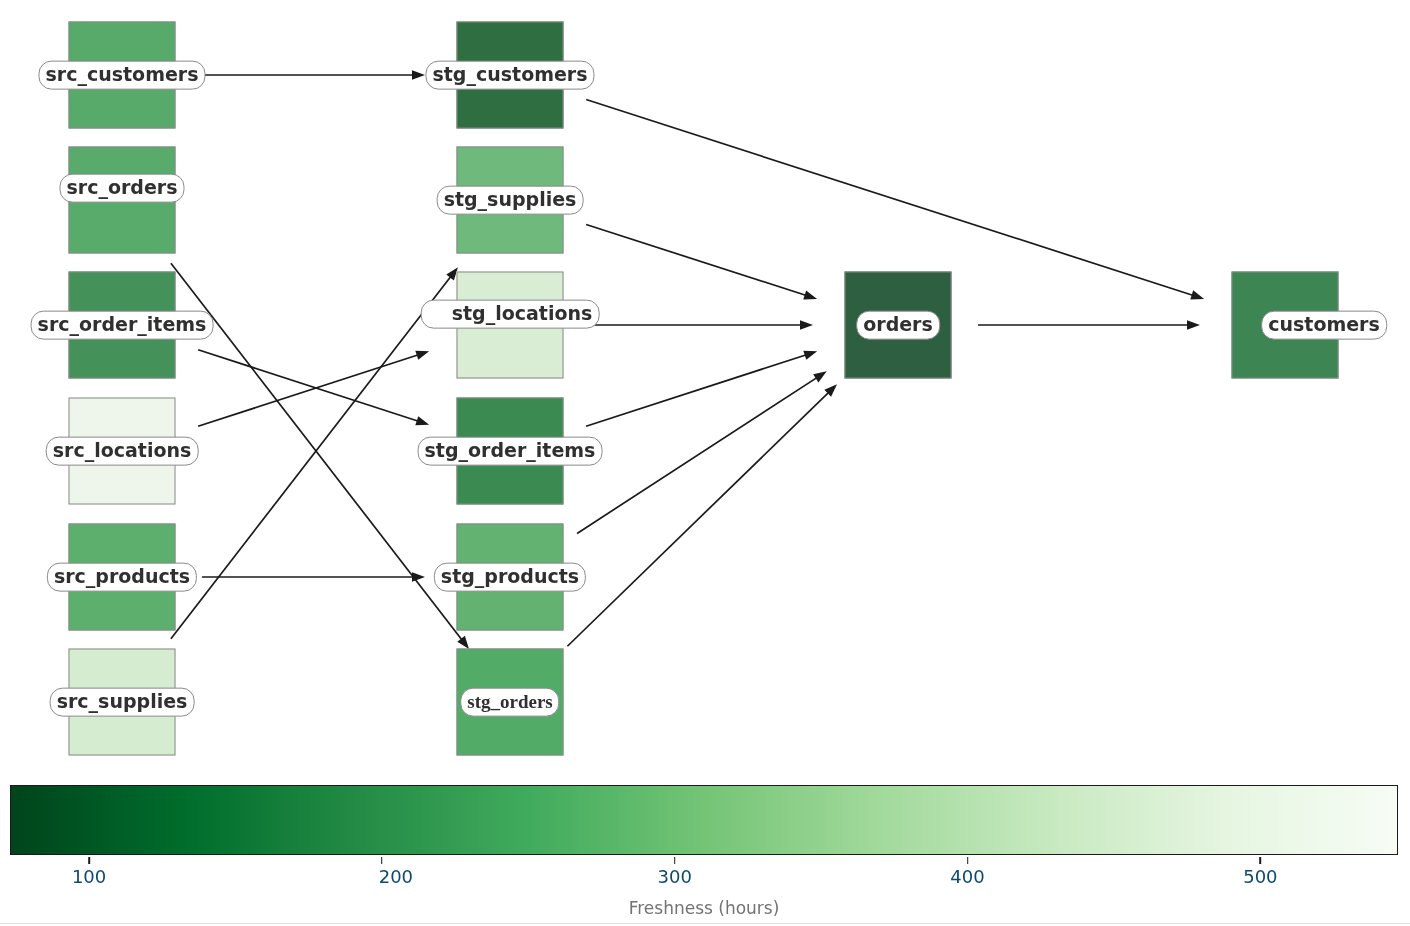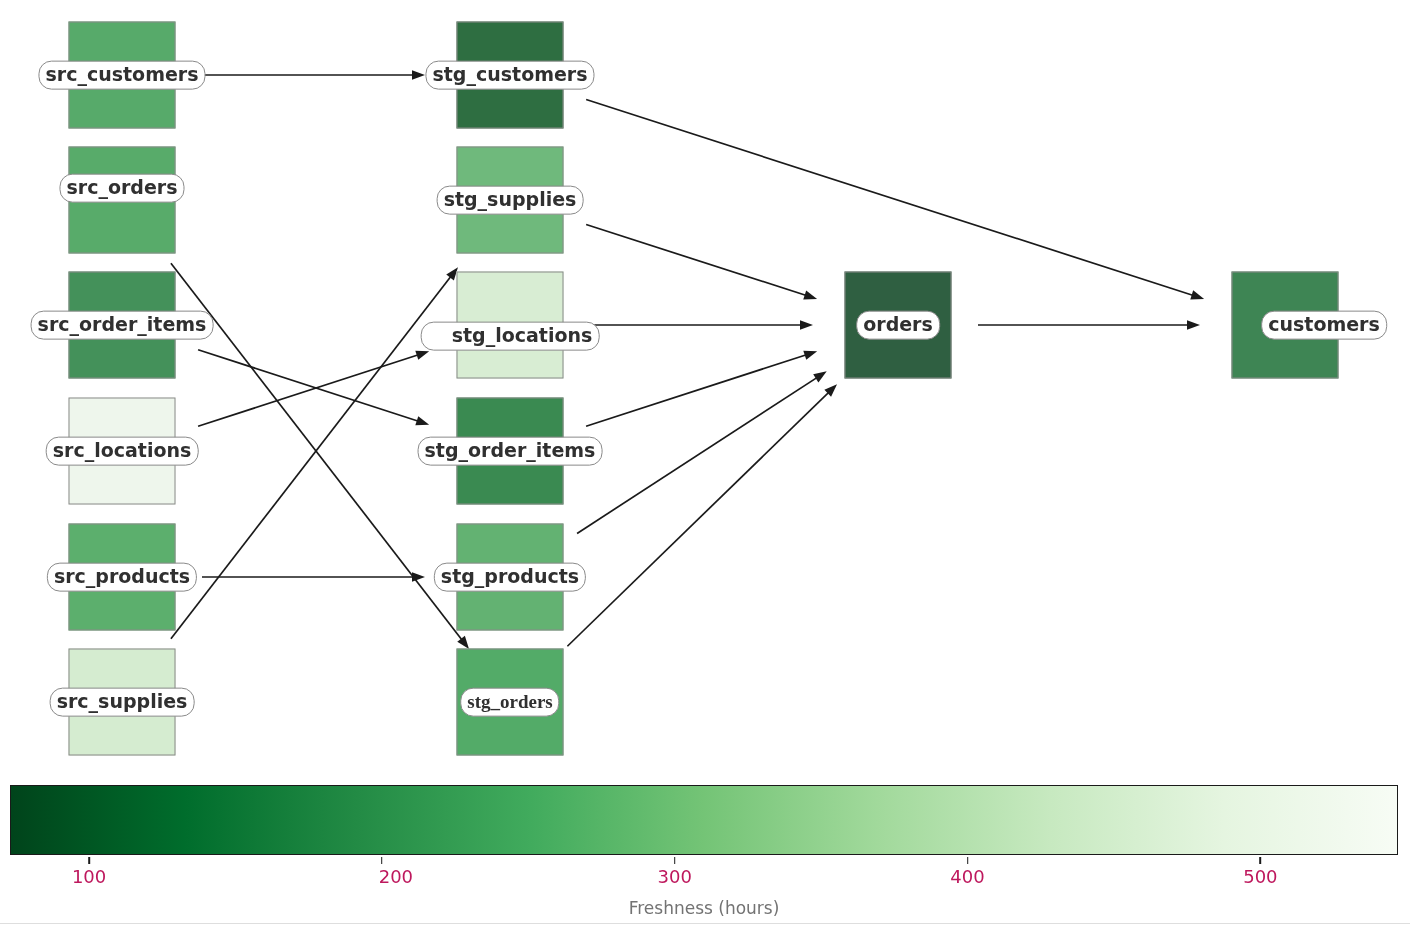--- a/index.html
+++ b/index.html
@@ -22,21 +22,21 @@
   .colorbar {
     position:absolute; left:10px; top:785px; width:1388px; height:70px;
     border:1.7px solid #1a1a1a; box-sizing:border-box; z-index:2;
   }
   .cbar-tick {
     position:absolute; top:857px; width:1.6px; height:7px; background:#1a1a1a;
     transform:translateX(-50%); z-index:2;
   }
   .cbar-tick-label {
     position:absolute; top:866px; transform:translateX(-50%);
-    font-size:18px; color:#be185d; z-index:2;
+    font-size:18px; color:#0c4a6e; z-index:2;
   }
   .cbar-axis-label {
     position:absolute; left:704px; top:898px; transform:translateX(-50%);
     font-size:17px; color:#737373; z-index:2; white-space:nowrap;
   }
   .bottom-rule {
     position:absolute; left:0; top:923px; width:1410px; height:1px;
     background:#dedede; z-index:1;
   }
 </style>
@@ -83,21 +83,21 @@
       <div class="node-label" style="left: 122px; top: 451px;">src_locations</div>
       <div class="node-box" style="left: 122px; top: 577px; background: rgb(92, 175, 109);"></div>
       <div class="node-label" style="left: 122px; top: 577px;">src_products</div>
       <div class="node-box" style="left: 122px; top: 702px; background: rgb(213, 236, 208);"></div>
       <div class="node-label" style="left: 122px; top: 702px;">src_supplies</div>
       <div class="node-box" style="left: 510px; top: 75px; background: rgb(46, 110, 65);"></div>
       <div class="node-label" style="left: 510px; top: 75px;">stg_customers</div>
       <div class="node-box" style="left: 510px; top: 200px; background: rgb(111, 185, 124);"></div>
       <div class="node-label" style="left: 510px; top: 200px;">stg_supplies</div>
       <div class="node-box" style="left: 510px; top: 325px; background: rgb(216, 237, 211);"></div>
-      <div class="node-label" style="left: 510px; top: 336px; padding-left: 30px;">stg_locations</div>
+      <div class="node-label" style="left: 510px; top: 314px; padding-left: 30px;">stg_locations</div>
       <div class="node-box" style="left: 510px; top: 451px; background: rgb(58, 138, 81);"></div>
       <div class="node-label" style="left: 510px; top: 451px;">stg_order_items</div>
       <div class="node-box" style="left: 510px; top: 577px; background: rgb(99, 178, 114);"></div>
       <div class="node-label" style="left: 510px; top: 577px;">stg_products</div>
       <div class="node-box" style="left: 510px; top: 702px; background: rgb(83, 171, 104);"></div>
       <div class="node-label" style="left: 510px; top: 702px; font-family: Liberation Serif, serif;">stg_orders</div>
       <div class="node-box" style="left: 898px; top: 325px; background: rgb(47, 95, 65);"></div>
       <div class="node-label" style="left: 898px; top: 325px;">orders</div>
       <div class="node-box" style="left: 1285px; top: 325px; background: rgb(62, 133, 84);"></div>
       <div class="node-label" style="left: 1285px; top: 325px; margin-left: 39px;">customers</div>

